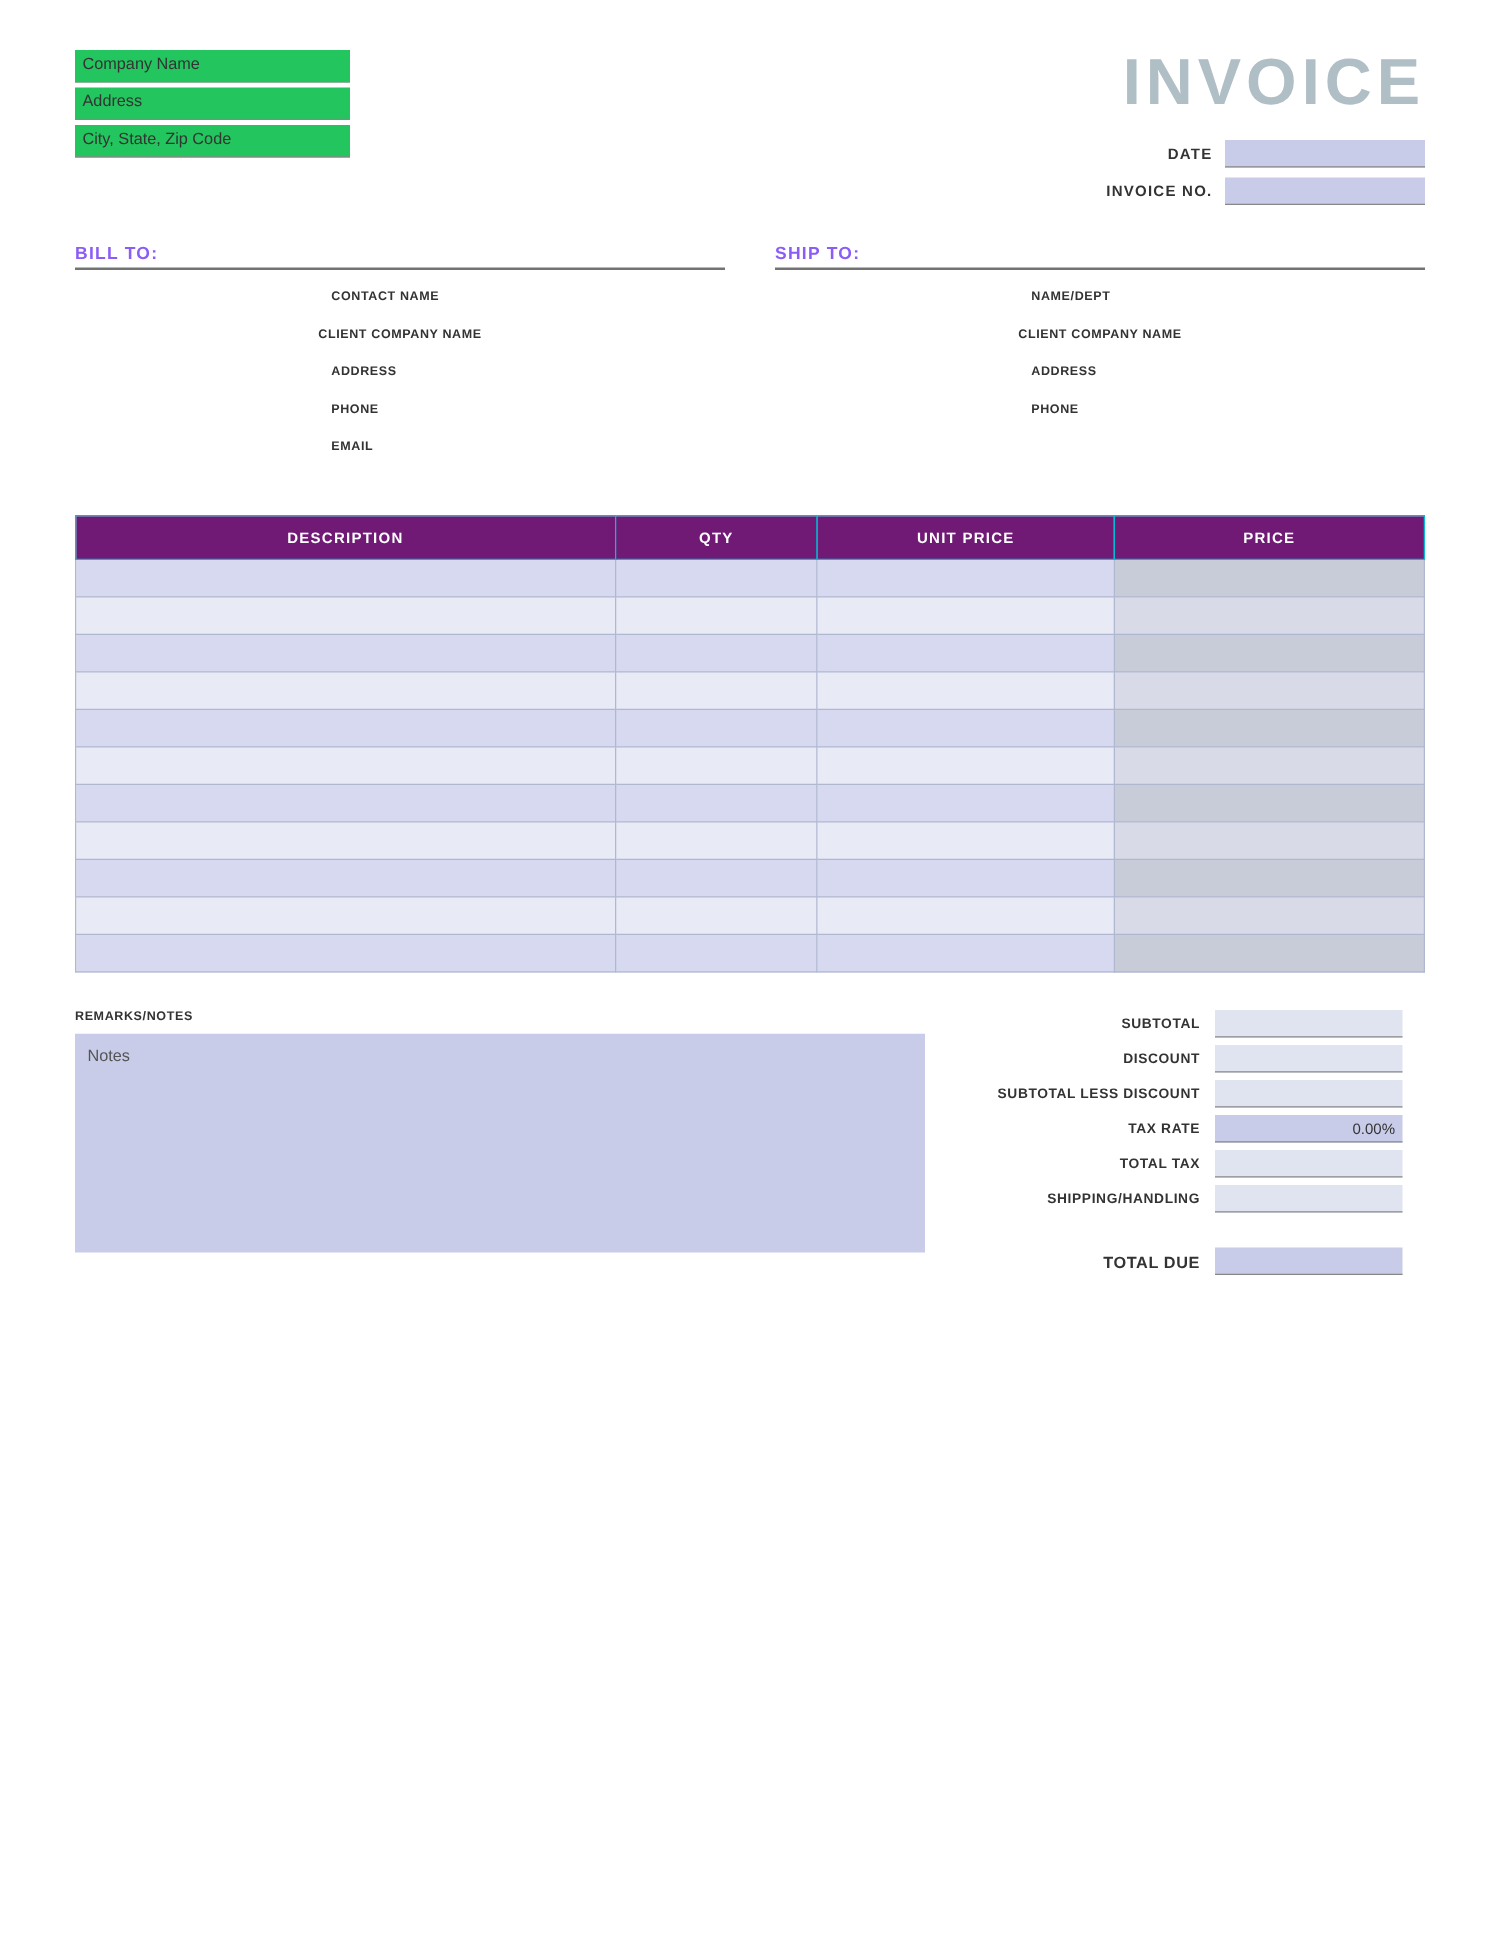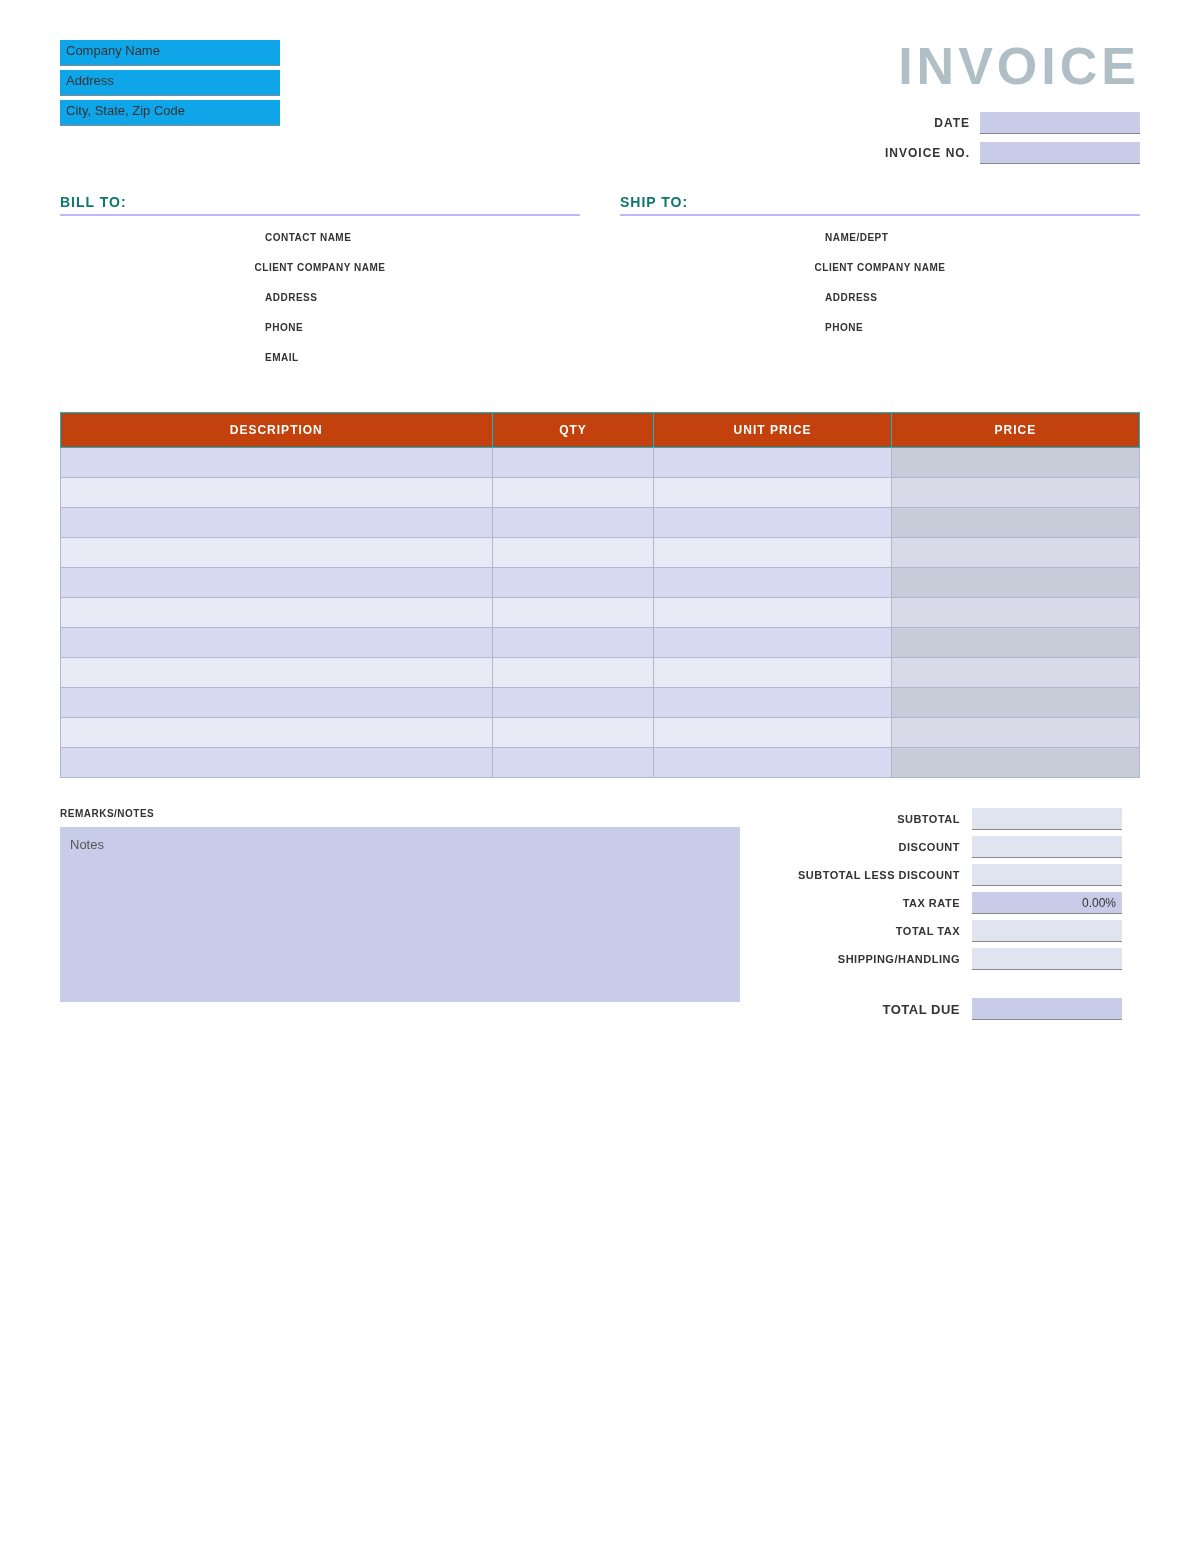--- a/index.html
+++ b/index.html
@@ -23,21 +23,21 @@
       justify-content: space-between;
       align-items: flex-start;
       margin-bottom: 30px;
     }
     .company-info {
       display: flex;
       flex-direction: column;
       gap: 4px;
     }
     .company-info .field-box {
-      background: #0ea5e9;
+      background: #22c55e;
       width: 220px;
       height: 26px;
       border-bottom: 1px solid #888;
       padding: 3px 6px;
       font-size: 13px;
       color: #333;
     }
     .invoice-title {
       font-size: 52px;
       font-weight: bold;
@@ -78,22 +78,22 @@
       display: flex;
       gap: 40px;
       margin-bottom: 30px;
     }
     .bill-section, .ship-section {
       flex: 1;
     }
     .section-title {
       font-size: 14px;
       font-weight: bold;
-      color: #0f766e;
-      border-bottom: 2px solid #c4b5fd;
+      color: #8b5cf6;
+      border-bottom: 2px solid #737373;
       padding-bottom: 4px;
       margin-bottom: 16px;
       letter-spacing: 1px;
     }
     .form-row {
       display: flex;
       align-items: center;
       margin-bottom: 10px;
       gap: 8px;
       flex-direction: column;
@@ -113,21 +113,21 @@
       border-bottom: 1px solid #888;
     }
 
     
     .invoice-table {
       width: 100%;
       border-collapse: collapse;
       margin-bottom: 30px;
     }
     .invoice-table thead tr {
-      background: #c2410c;
+      background: #701a75;
       padding-left: 34px;
     }
     .invoice-table thead th {
       color: #fff;
       font-size: 12px;
       font-weight: bold;
       letter-spacing: 1px;
       padding: 10px 8px;
       text-align: center;
       border: 1px solid #00bcd4;

